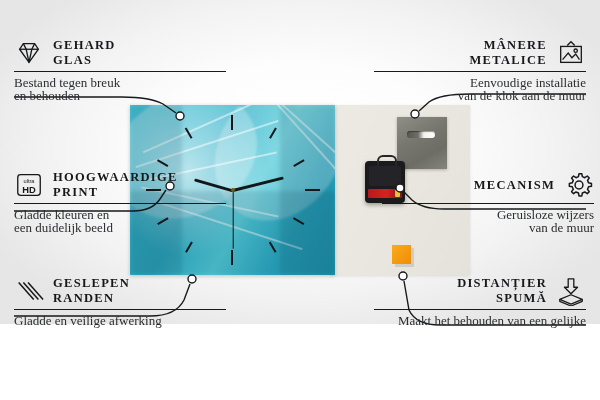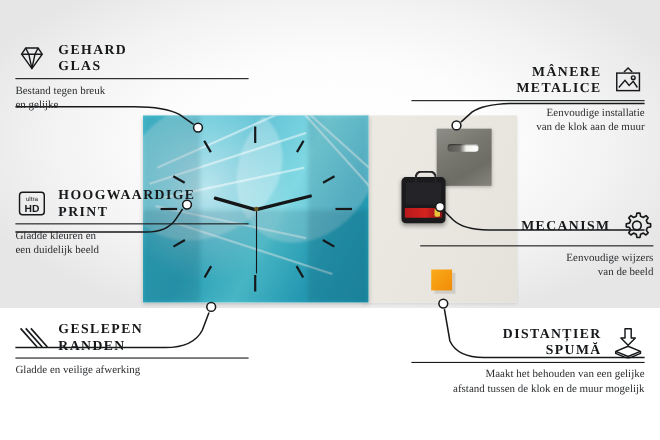--- a/index.html
+++ b/index.html
@@ -2,21 +2,21 @@
 <html><head>
 <meta charset="utf-8">
 <style>
   html,body{margin:0;padding:0;}
   body{
     width:600px;height:400px;overflow:hidden;
     font-family:"Liberation Serif", serif;
     background:#ffffff;
   }
   #stage{
-    position:relative;width:600px;height:280px;
+    position:relative;width:600px;height:324px;
     background:
       radial-gradient(ellipse 58% 62% at 50% 46%, #ffffff 0%, #fdfdfd 42%, #f3f3f3 72%, #e6e6e6 100%);
   }
   
   .photo{position:absolute;left:130px;top:105px;width:340px;height:170px;}
   .panel-right{
     position:absolute;left:200px;top:0;width:140px;height:170px;
     background:linear-gradient(115deg,#eceae2 0%,#e9e7df 45%,#e4e2da 100%);
     box-shadow:0 1px 3px rgba(0,0,0,.10);
   }
@@ -62,31 +62,31 @@
   .spacer{
     position:absolute;left:62px;top:140px;width:19px;height:19px;
     background:linear-gradient(135deg,#fbab1c 0%,#f08c06 100%);
     box-shadow:3px 3px 0 rgba(0,0,0,.10);
   }
   
   .callout{position:absolute;width:212px;}
   .callout.left{text-align:left;}
   .callout.right{text-align:right;}
   .head{display:flex;align-items:center;gap:9px;}
-  .callout.right .head{flex-direction:row-reverse;margin-top:20px;}
+  .callout.right .head{flex-direction:row-reverse;}
   .icon{flex:0 0 auto;width:30px;height:30px;display:block;text-align:right;}
   .title{
     font-family:"Liberation Serif", serif;
     font-size:12.5px;letter-spacing:1.3px;line-height:15px;
     color:#16181a;font-weight:700;text-transform:uppercase;
   }
   .rule{height:1px;background:#17191b;margin:3px 0 4px 0;}
   .sub{
     font-family:"Liberation Serif", serif;
-    font-size:10px;line-height:13px;color:#2b2d2f;
+    font-size:13px;line-height:13px;color:#2b2d2f;
   }
   svg.wires{position:absolute;left:0;top:0;width:600px;height:400px;pointer-events:none;}
 </style>
 </head>
 <body>
 
 <div id="stage">
 
   <div class="photo">
 
@@ -168,21 +168,21 @@
           <path d="M6,12 L26,12"></path>
             <path d="M10,6 L13,12 L16,26 L19,12 L22,6"></path>
         </svg>
       </span>
       <span class="title">
         <span>GEHARD</span><br><span>GLAS</span>
       </span>
     </div>
     <div class="rule"></div>
     <div class="sub">
-      <span>Bestand tegen breuk</span><br><span>en gelijke</span>
+      <span>Bestand tegen breuk</span><br><span>en behouden</span>
     </div>
   </div>
 
   <div class="callout left" style="left:14px;top:170px;">
     <div class="head">
       <span class="icon">
         <svg viewBox="0 0 32 32" width="30" height="30">
           <rect x="4" y="5" width="24" height="22" rx="3" fill="none" stroke="#16181a" stroke-width="1.4"></rect>
           <text x="16" y="14" font-family="Liberation Sans, sans-serif" font-size="6" fill="#16181a" text-anchor="middle">ultra</text>
           <text x="16" y="24" font-family="Liberation Sans, sans-serif" font-size="10" font-weight="bold" fill="#16181a" text-anchor="middle">HD</text>
@@ -191,21 +191,21 @@
       <span class="title">
         <span>HOOGWAARDIGE</span><br><span>PRINT</span>
       </span>
     </div>
     <div class="rule"></div>
     <div class="sub">
       <span>Gladde kleuren en</span><br><span>een duidelijk beeld</span>
     </div>
   </div>
 
-  <div class="callout left" style="left:14px;top:292px;">
+  <div class="callout left" style="left:14px;top:276px;">
     <div class="head">
       <span class="icon">
         <svg viewBox="0 0 32 32" width="30" height="30" stroke="#16181a" stroke-width="1.6" fill="none">
           <path d="M5,7 L21,25"></path>
             <path d="M10,7 L26,25"></path>
             <path d="M15,7 L31,25"></path>
         </svg>
       </span>
       <span class="title">
         <span>GESLEPEN</span><br><span>RANDEN</span>
@@ -244,36 +244,36 @@
           <path d="M16,4 l3,0 l.6,3.1 l2.6,1.1 l2.6,-1.8 l2.1,2.1 l-1.8,2.6 l1.1,2.6 l3.1,.6 l0,3 l-3.1,.6 l-1.1,2.6 l1.8,2.6 l-2.1,2.1 l-2.6,-1.8 l-2.6,1.1 l-.6,3.1 l-3,0 l-.6,-3.1 l-2.6,-1.1 l-2.6,1.8 l-2.1,-2.1 l1.8,-2.6 l-1.1,-2.6 l-3.1,-.6 l0,-3 l3.1,-.6 l1.1,-2.6 l-1.8,-2.6 l2.1,-2.1 l2.6,1.8 l2.6,-1.1 Z"></path>
           <circle cx="16" cy="16" r="4.2"></circle>
         </svg>
       </span>
       <span class="title">
         <span>MECANISM</span><br>
       </span>
     </div>
     <div class="rule"></div>
     <div class="sub">
-      <span>Eenvoudige wijzers</span><br><span>van de beeld</span>
+      <span>Geruisloze wijzers</span><br><span>van de muur</span>
     </div>
   </div>
 
   <div class="callout right" style="left:374px;top:276px;width:212px;">
     <div class="head">
       <span class="icon">
         <svg viewBox="0 0 32 32" width="30" height="30" fill="none" stroke="#16181a" stroke-width="1.4" stroke-linejoin="round">
           <path d="M13,3 L19,3 L19,12 L23,12 L16,19 L9,12 L13,12 Z"></path>
           <path d="M16,20 L28,25 L16,30 L4,25 Z"></path>
           <path d="M4,25 L4,27 L16,32 L28,27 L28,25"></path>
         </svg>
       </span>
       <span class="title">
         <span>DISTANȚIER</span><br><span>SPUMĂ</span>
       </span>
     </div>
     <div class="rule"></div>
     <div class="sub" style="margin-left:-44px;width:256px;text-align:right;">
-      <span>Maakt het behouden van een gelijke</span><br><span>afstand tussen de klok en de muur mogelijk</span>
+      <span>Maakt het behouden van een gelijke</span><br>
     </div>
   </div>
 
 </div>
 
 </body></html>

